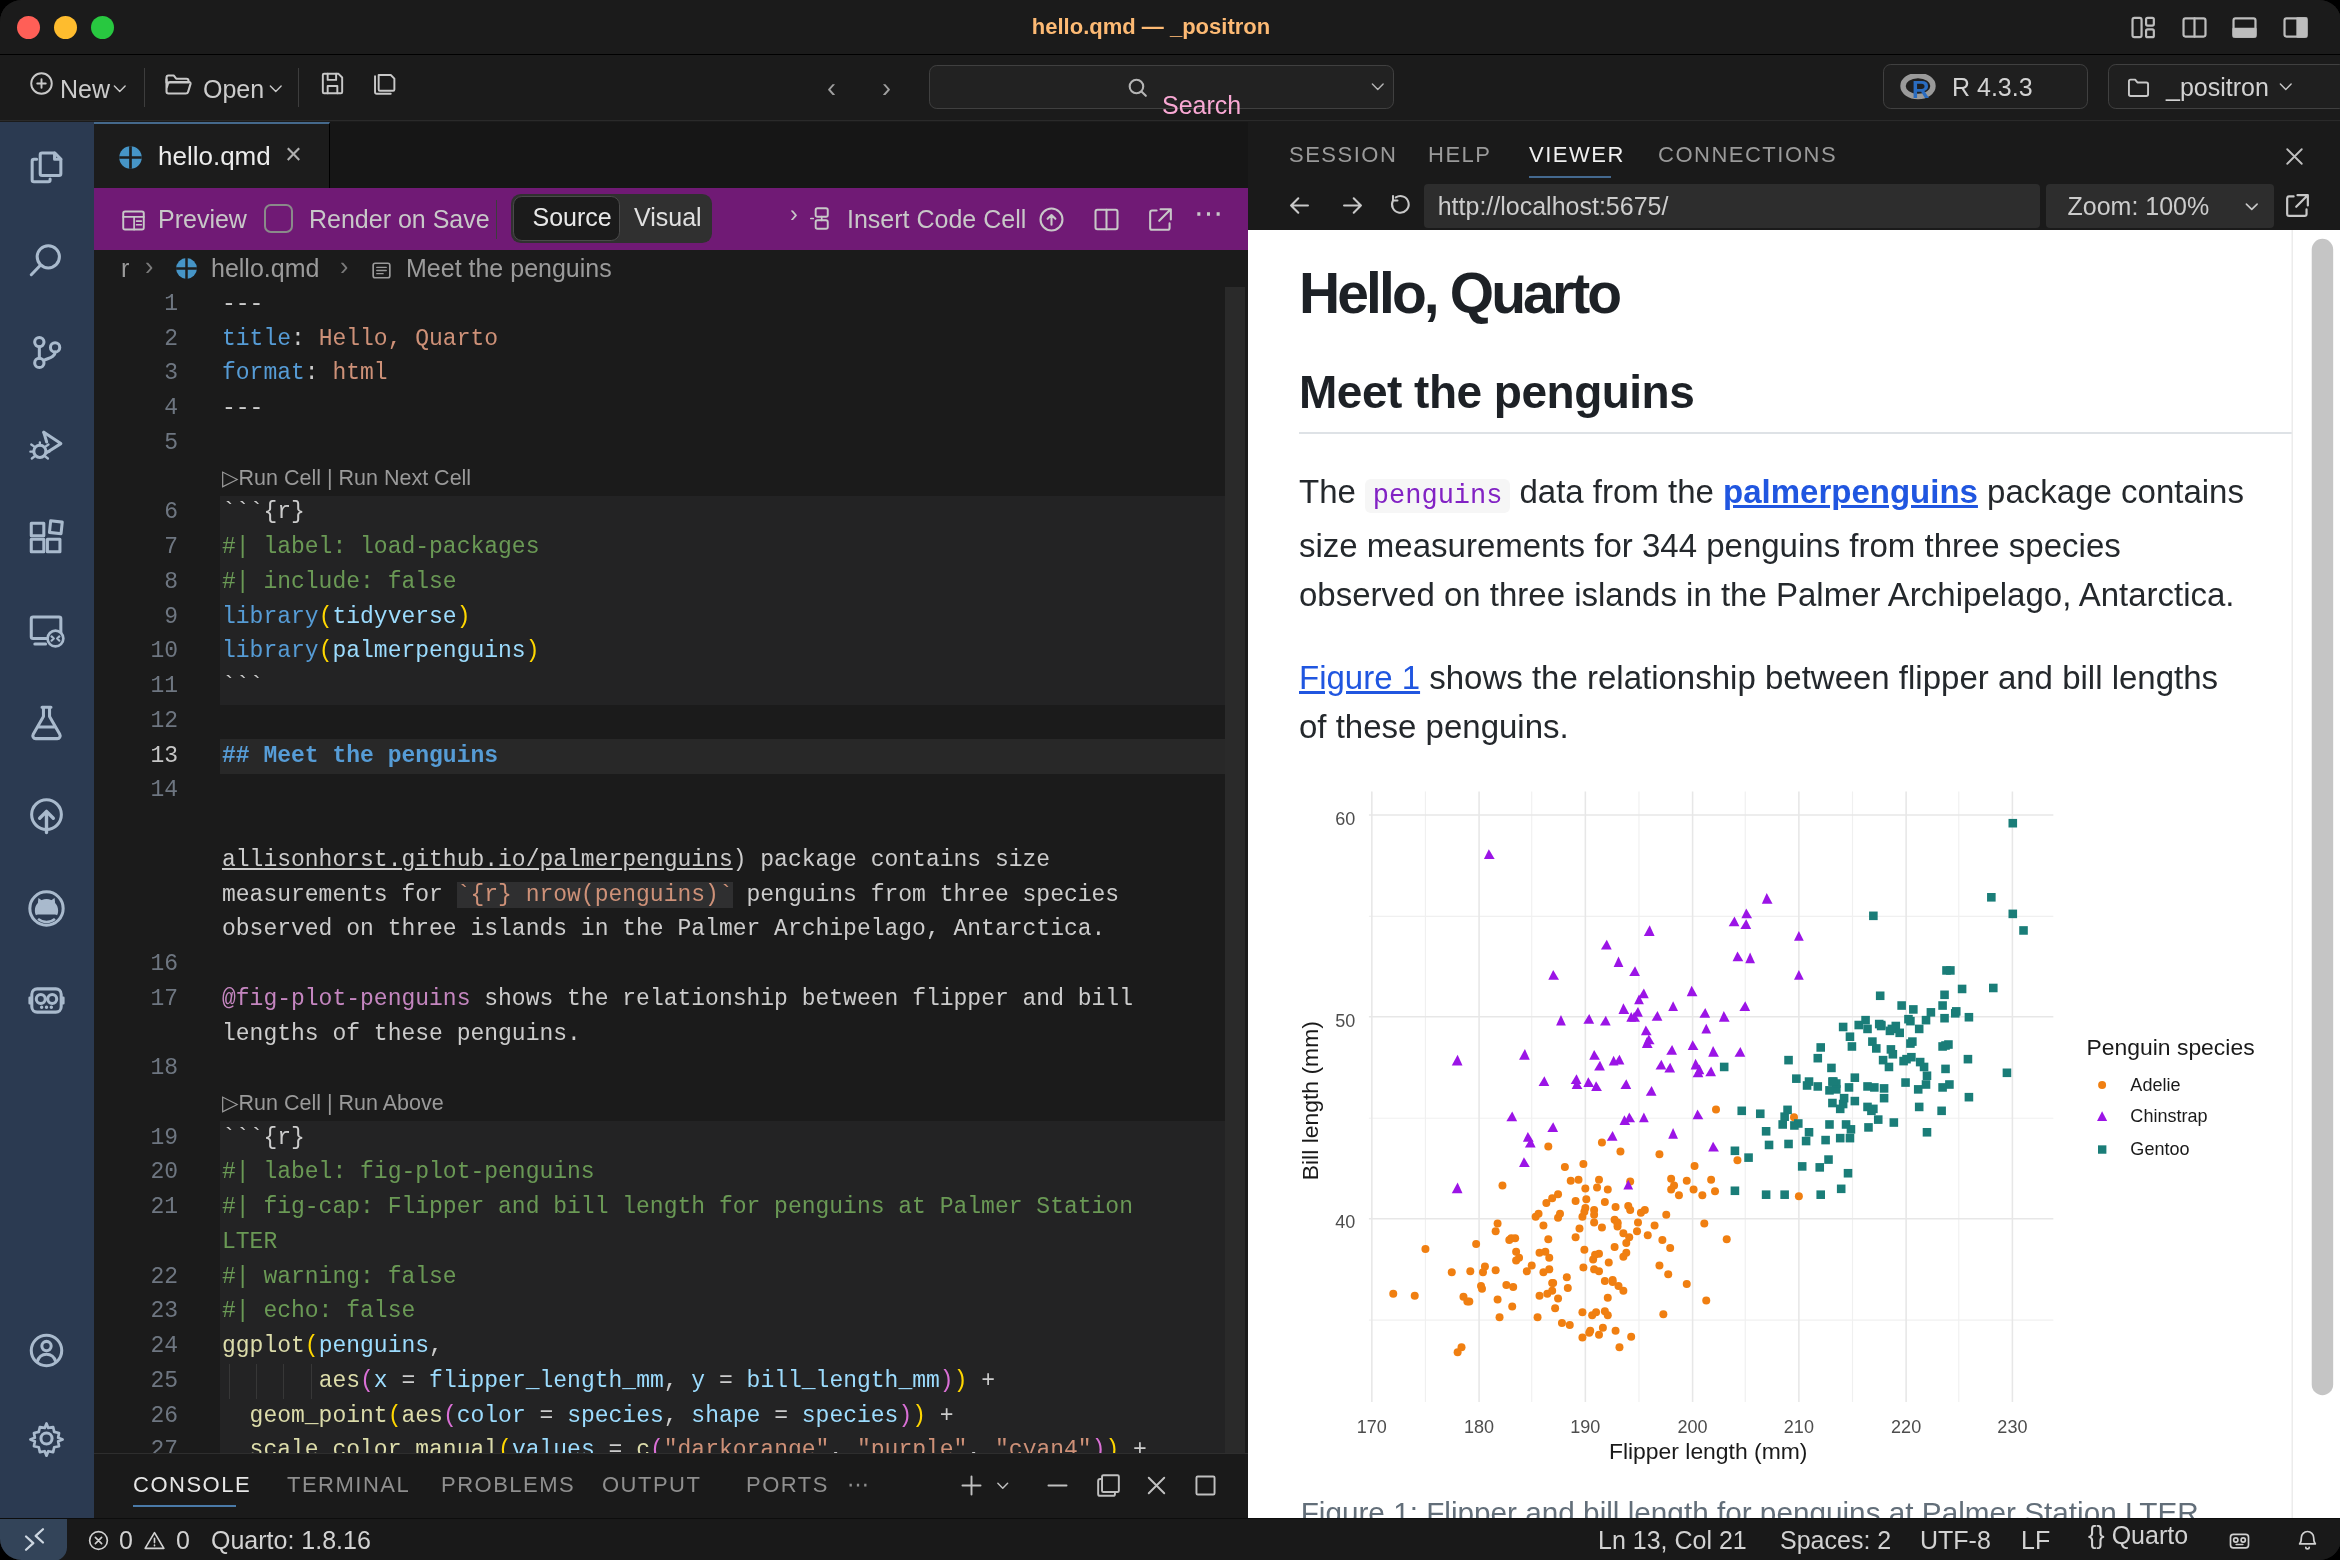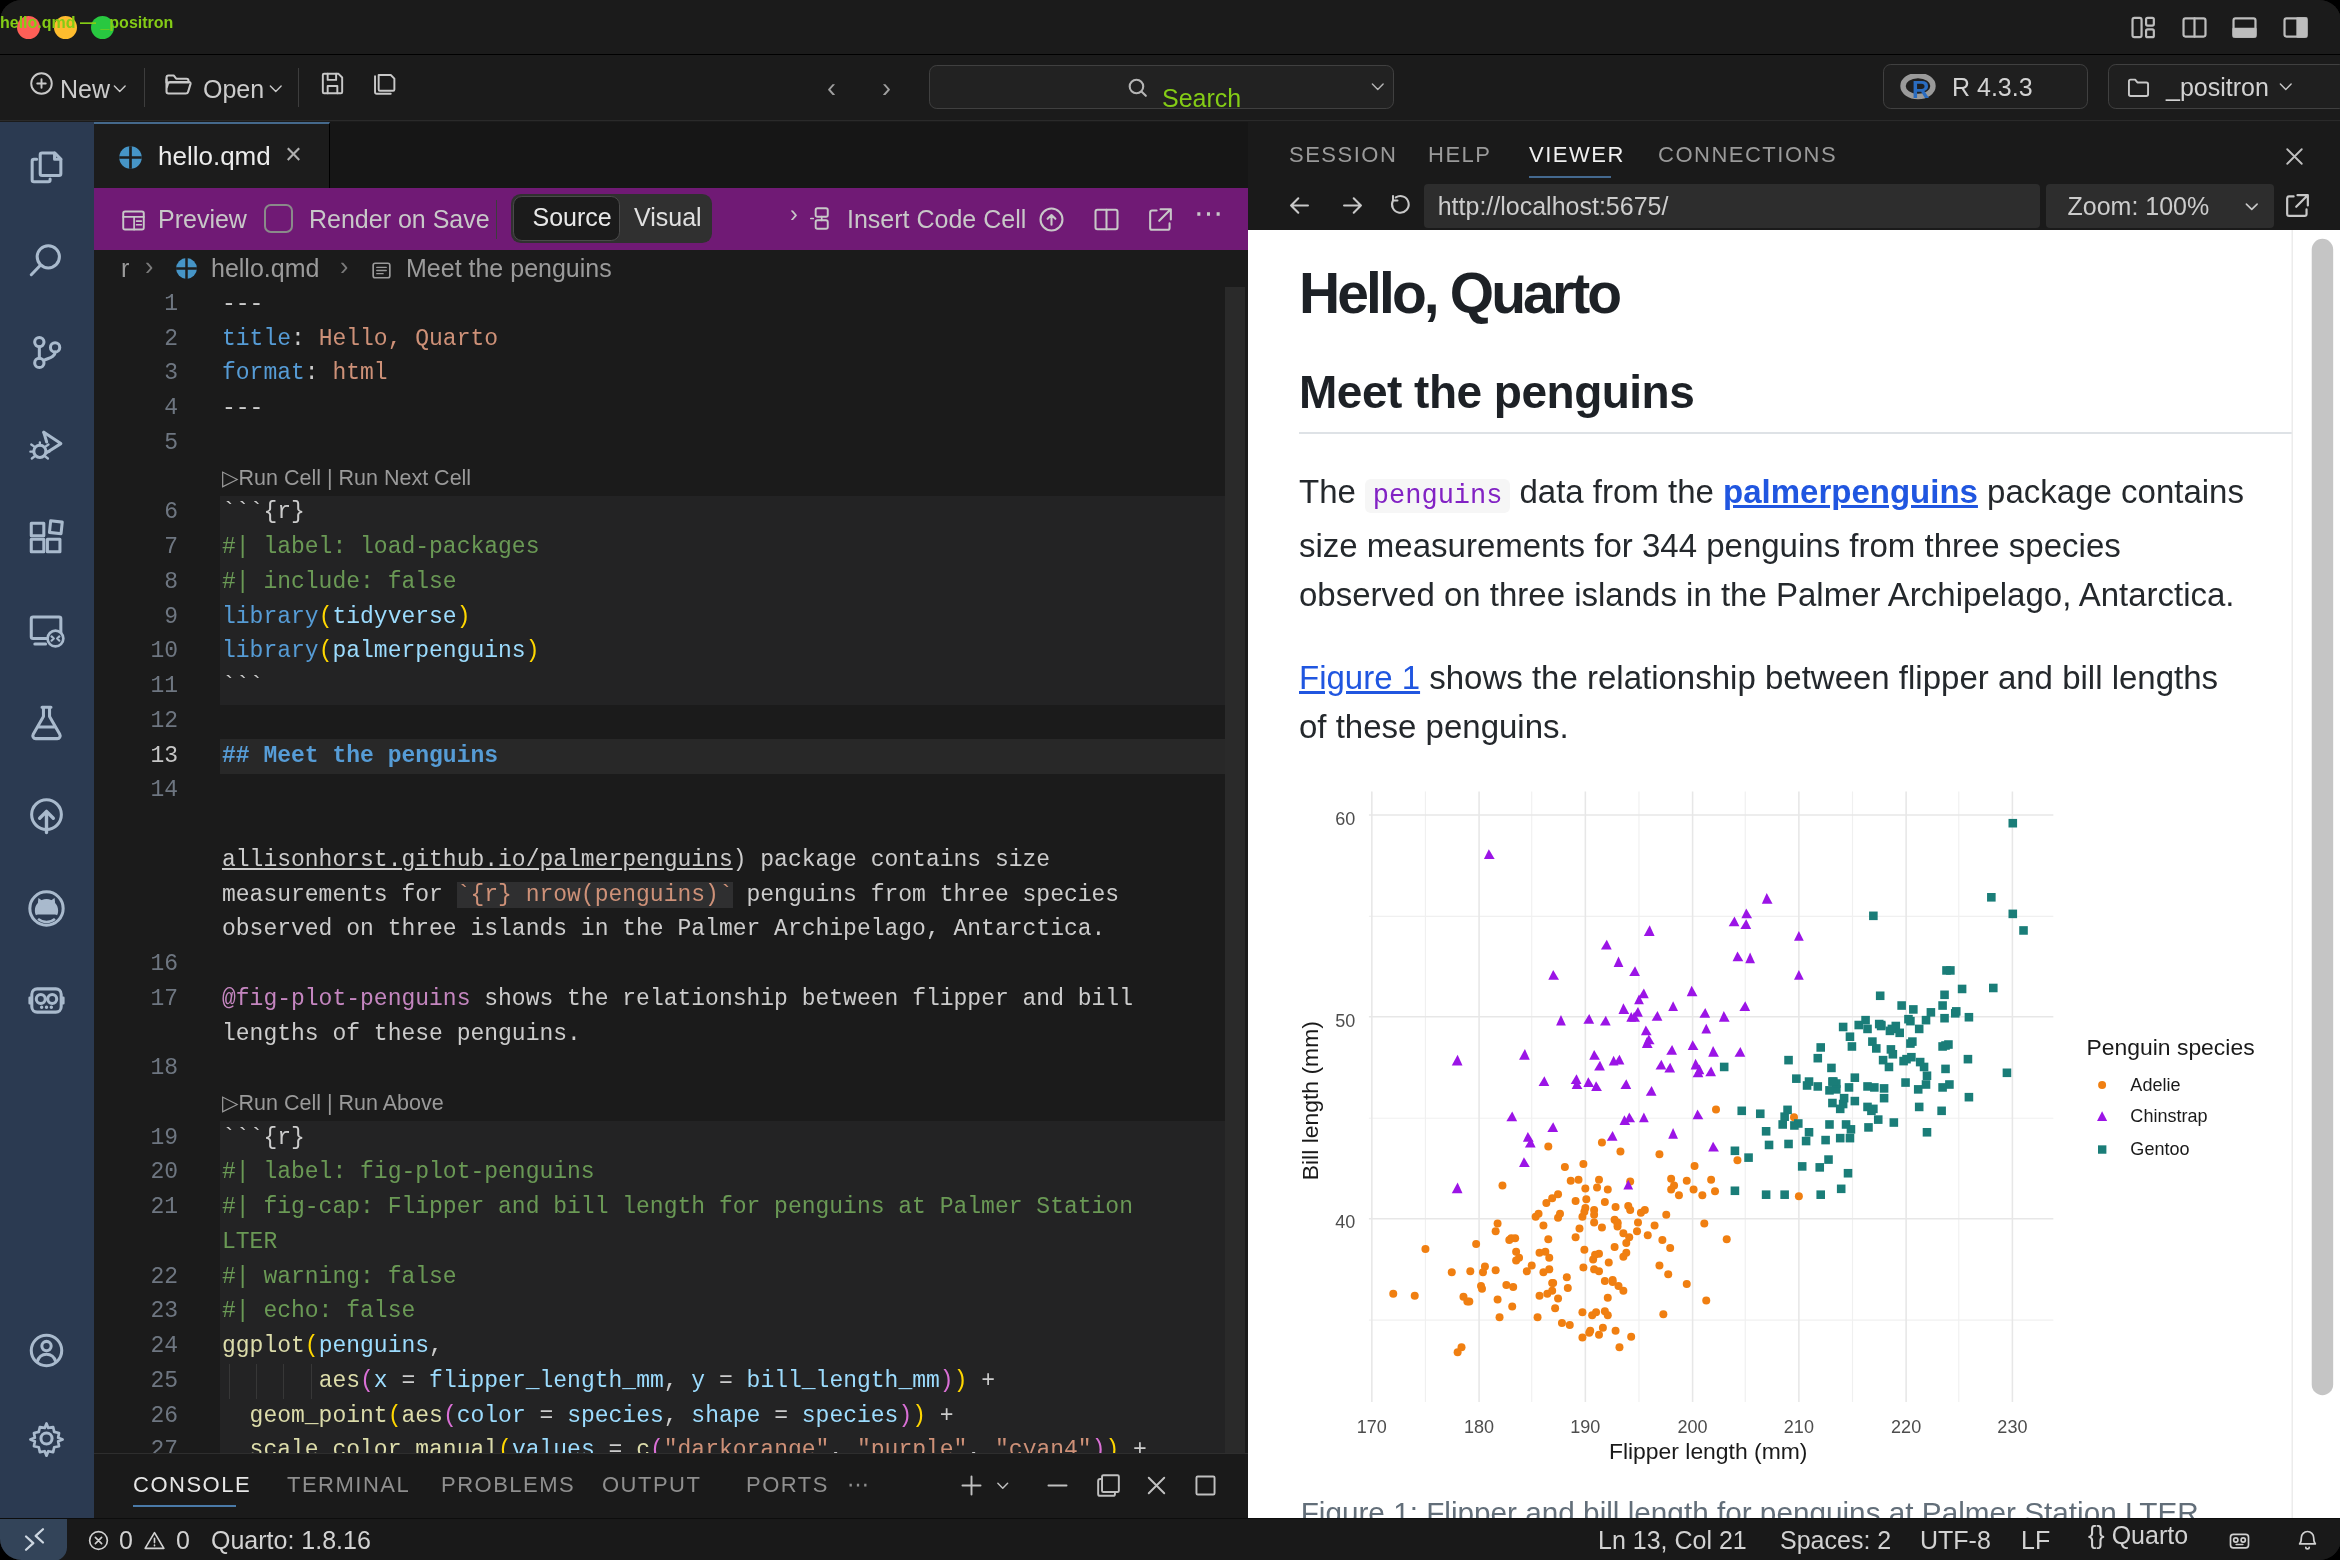--- a/index.html
+++ b/index.html
@@ -1,21 +1,21 @@
 <!DOCTYPE html>
 <html><head><meta charset="utf-8"><style>
 *{margin:0;padding:0;box-sizing:border-box}
 html,body{width:2341px;height:1560px;background:#000;overflow:hidden}
 body{font-family:"Liberation Sans",sans-serif;-webkit-font-smoothing:antialiased}
 #win{position:absolute;inset:0;width:2341px;height:1560px;background:#1b1b1b;border-radius:21.5px;overflow:hidden}
 .abs{position:absolute}
 
 #titlebar{position:absolute;left:0;top:0;width:2341px;height:55px;background:#1b1b1b;border-bottom:1px solid #000}
 .tl{position:absolute;top:15.6px;width:23.4px;height:23.4px;border-radius:50%}
-#wtitle{position:absolute;top:13.7px;left:0;width:2302px;text-align:left;font-size:16px;font-weight:700;color:#84cc16}
+#wtitle{position:absolute;top:13.7px;left:0;width:2302px;text-align:center;font-size:22px;font-weight:700;color:#fdba74}
 
 #toolbar{position:absolute;left:0;top:56px;width:2341px;height:65px;background:#1b1b1b;border-bottom:1px solid #2a2a2a;color:#cccccc;font-size:25px}
 .tbtxt{position:absolute;top:18.5px}
 .sep{position:absolute;top:11.7px;width:1px;height:39px;background:#3d3d3d}
 #searchbox{position:absolute;left:929px;top:8.8px;width:465px;height:44px;background:#222222;border:1px solid #404040;border-radius:7.8px}
 .navarr{position:absolute;top:16.6px;font-size:27px;color:#9f9f9f}
 .topbtn{position:absolute;top:7.8px;height:45px;background:#1f1f1f;border:1px solid #404040;border-radius:7.8px}
 
 #actbar{position:absolute;left:0;top:122px;width:94px;height:1397px;background:#2b3a51}
 #actbar svg{position:absolute;left:25px}
@@ -107,21 +107,21 @@
         <path d="M7 7h10l3 3v9a1 1 0 01-1 1H8a1 1 0 01-1-1z" transform="translate(1,-2)"></path>
         <path d="M5 6v13a1.5 1.5 0 001.5 1.5H18"></path>
       </svg>
 <span class="navarr" style="left:827px">‹</span>
 <span class="navarr" style="left:882px">›</span>
 <div id="searchbox">
 <svg class="abs" style="left:195px;top:8.8px" width="25" height="25" viewBox="0 0 24 24" fill="none" stroke="#b5b5b5" stroke-width="2" stroke-linecap="round" stroke-linejoin="round">
           <circle cx="11" cy="11" r="6.5"></circle>
           <path d="M15.8 15.8L20 20"></path>
         </svg>
-<span class="abs" style="left:232px;top:18px;color:#84cc16">Search</span>
+<span class="abs" style="left:232px;top:25px;color:#f9a8d4">Search</span>
 <svg class="abs" style="left:437px;top:10.7px" width="21.5" height="21.5" viewBox="0 0 24 24" fill="none" stroke="#b5b5b5" stroke-width="1.6" stroke-linecap="round" stroke-linejoin="round">
           <path d="M6 9l6 6 6-6"></path>
         </svg>
 </div>
 <div class="topbtn" style="left:1883px;width:205px">
 <svg class="abs" style="left:13.7px;top:8.8px;font-size:26px" width="43" height="27" viewBox="0 0 28 18">
           <ellipse cx="13" cy="8" rx="10" ry="7" fill="none" stroke="#9a9a9a" stroke-width="3.6"></ellipse>
           <text x="9" y="16" font-family="Liberation Sans" font-size="16" font-weight="700" fill="#2a6cc0">R</text>
         </svg>
 <span class="abs" style="left:68px;top:7.8px;color:#d2d2d2">R 4.3.3</span>

